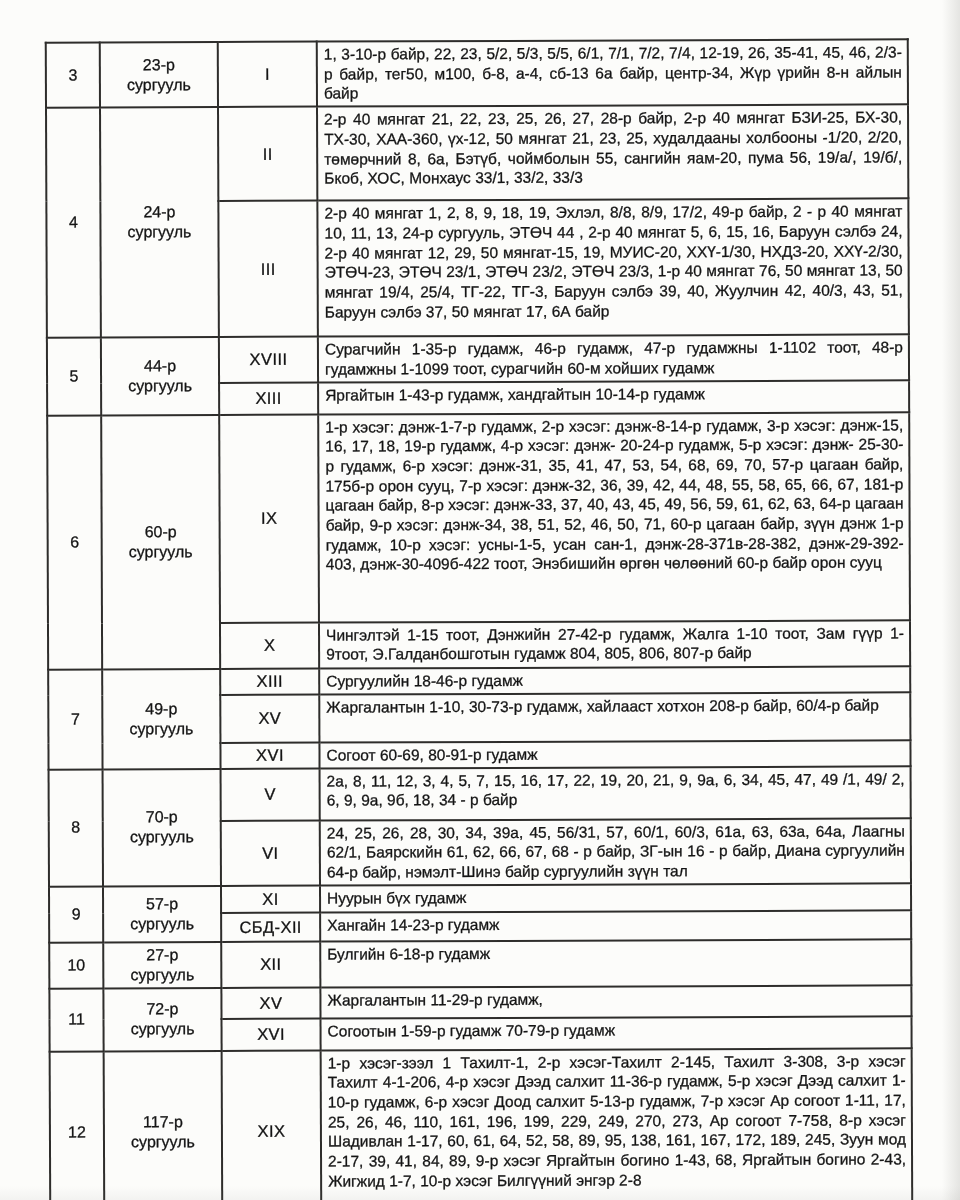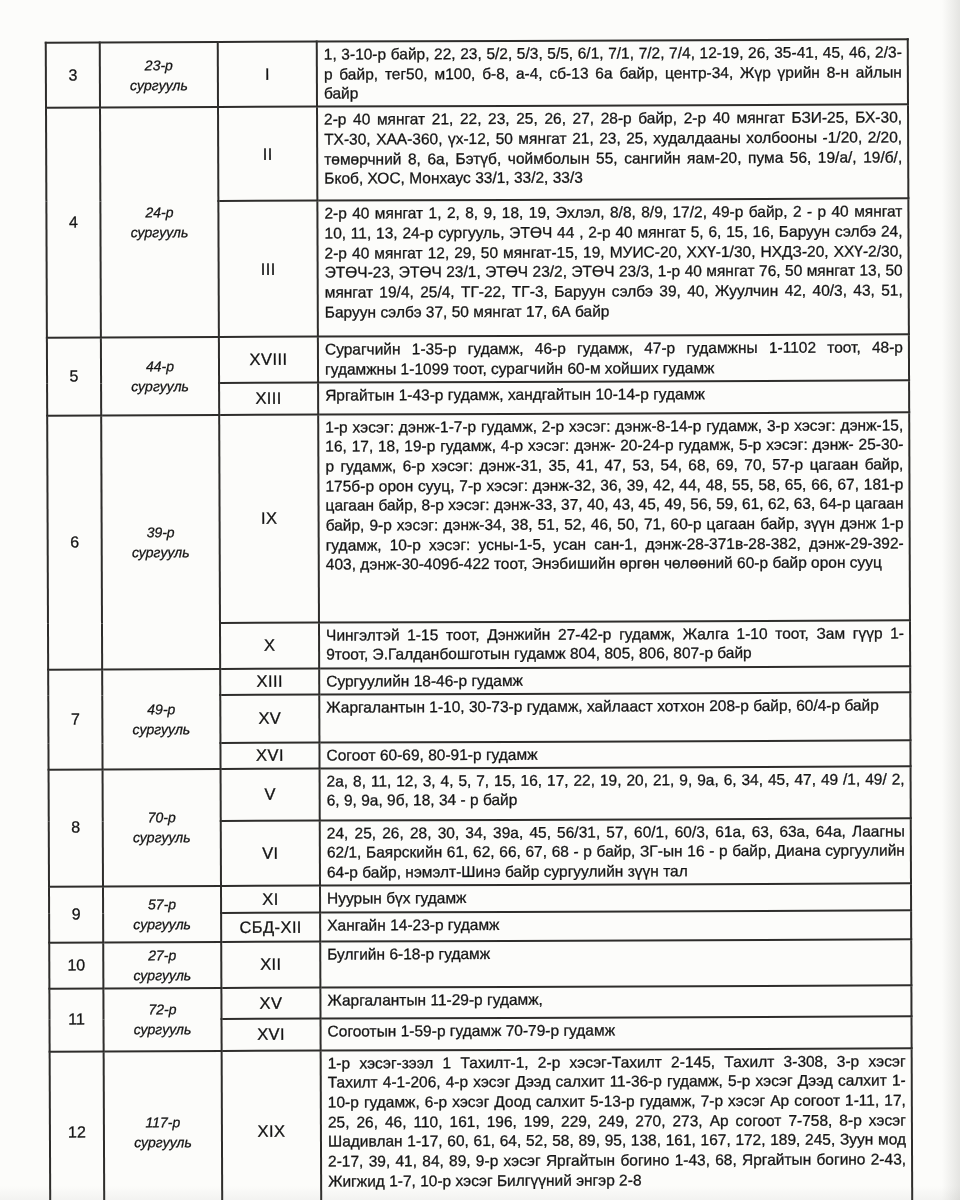--- a/index.html
+++ b/index.html
@@ -45,24 +45,23 @@
   .col-num   { width: 54px; }
   .col-school{ width: 118px; }
   .col-roman { width: 99px; }
   .col-addr  { width: auto; }
   td.num-cell {
     text-align: center;
     font-size: 16px;
   }
   td.school-cell {
     text-align: center;
-    font-size: 14px;
+    font-size: 16px;
     line-height: 20px;
     padding: 2px 4px;
-    font-style: italic;
   }
   td.school-cell .school-name {
     display: inline-block;
     max-width: 88px;
   }
   td.roman-cell {
     text-align: center;
     font-size: 16.5px;
     letter-spacing: 0.4px;
     padding: 2px 2px;
@@ -110,21 +109,21 @@
           <td class="school-cell" rowspan="2"><span class="school-name">44-р сургууль</span></td>
           <td class="roman-cell">XVIII</td>
           <td class="addr-cell" style="height: 34px;">Сурагчийн 1-35-р гудамж, 46-р гудамж, 47-р гудамжны 1-1102 тоот, 48-р гудамжны 1-1099 тоот, сурагчийн 60-м хойших гудамж</td>
         </tr>
         <tr>
           <td class="roman-cell">XIII</td>
           <td class="addr-cell" style="height: 26px;">Яргайтын 1-43-р гудамж, хандгайтын 10-14-р гудамж</td>
         </tr>
         <tr>
           <td class="num-cell" rowspan="2">6</td>
-          <td class="school-cell" rowspan="2"><span class="school-name">39-р сургууль</span></td>
+          <td class="school-cell" rowspan="2"><span class="school-name">60-р сургууль</span></td>
           <td class="roman-cell">IX</td>
           <td class="addr-cell" style="height: 202px;">1-р хэсэг: дэнж-1-7-р гудамж, 2-р хэсэг: дэнж-8-14-р гудамж, 3-р хэсэг: дэнж-15, 16, 17, 18, 19-р гудамж, 4-р хэсэг: дэнж- 20-24-р гудамж, 5-р хэсэг: дэнж- 25-30-р гудамж, 6-р хэсэг: дэнж-31, 35, 41, 47, 53, 54, 68, 69, 70, 57-р цагаан байр, 175б-р  орон сууц, 7-р хэсэг: дэнж-32, 36, 39, 42, 44, 48, 55, 58, 65, 66, 67, 181-р цагаан байр, 8-р хэсэг: дэнж-33, 37, 40, 43, 45, 49, 56, 59, 61, 62, 63, 64-р цагаан байр, 9-р хэсэг: дэнж-34, 38, 51, 52, 46, 50, 71, 60-р цагаан байр, зүүн дэнж 1-р гудамж, 10-р хэсэг: усны-1-5, усан сан-1, дэнж-28-371в-28-382, дэнж-29-392-403, дэнж-30-409б-422 тоот, Энэбишийн өргөн чөлөөний 60-р байр орон сууц</td>
         </tr>
         <tr>
           <td class="roman-cell">X</td>
           <td class="addr-cell" style="height: 40px;">Чингэлтэй 1-15 тоот, Дэнжийн 27-42-р гудамж, Жалга 1-10 тоот, Зам гүүр 1-9тоот, Э.Галданбошготын гудамж 804, 805, 806, 807-р байр</td>
         </tr>
         <tr>
           <td class="num-cell" rowspan="3">7</td>
           <td class="school-cell" rowspan="3"><span class="school-name">49-р сургууль</span></td>

